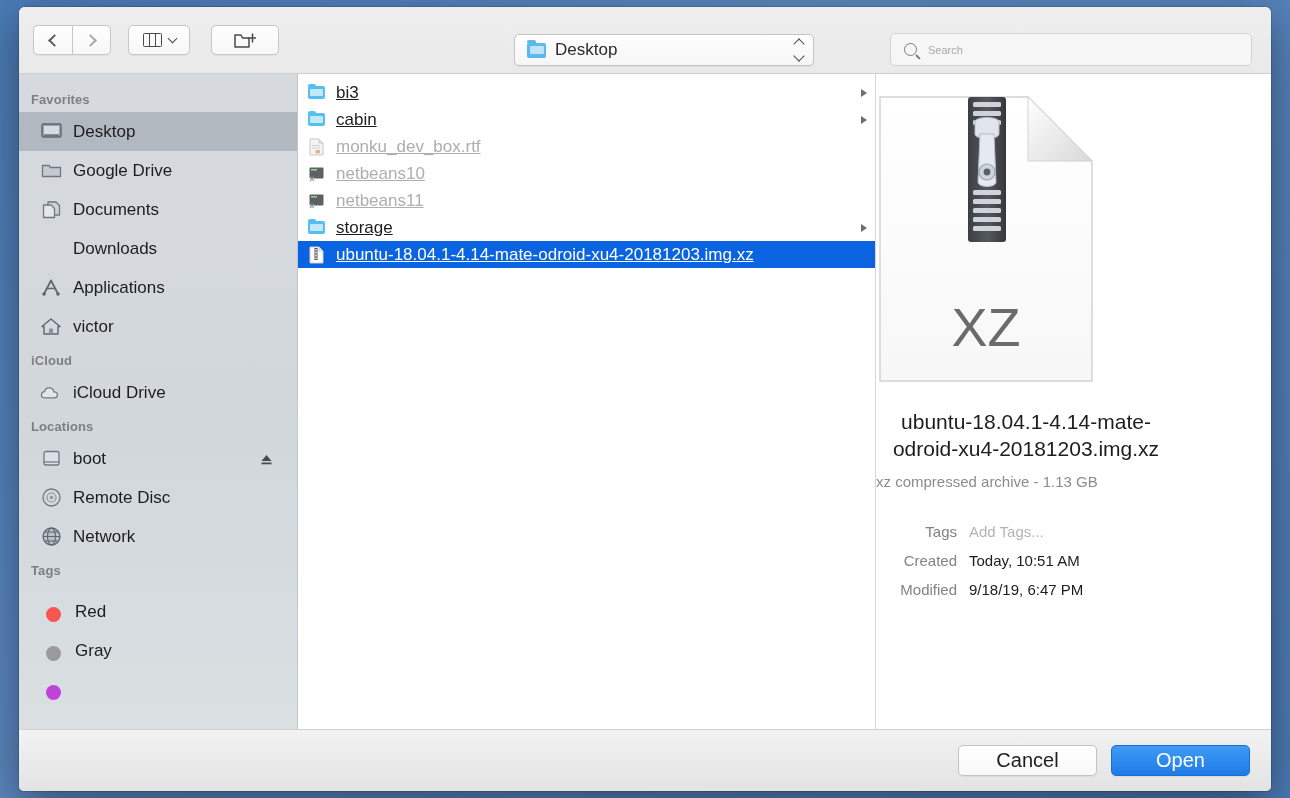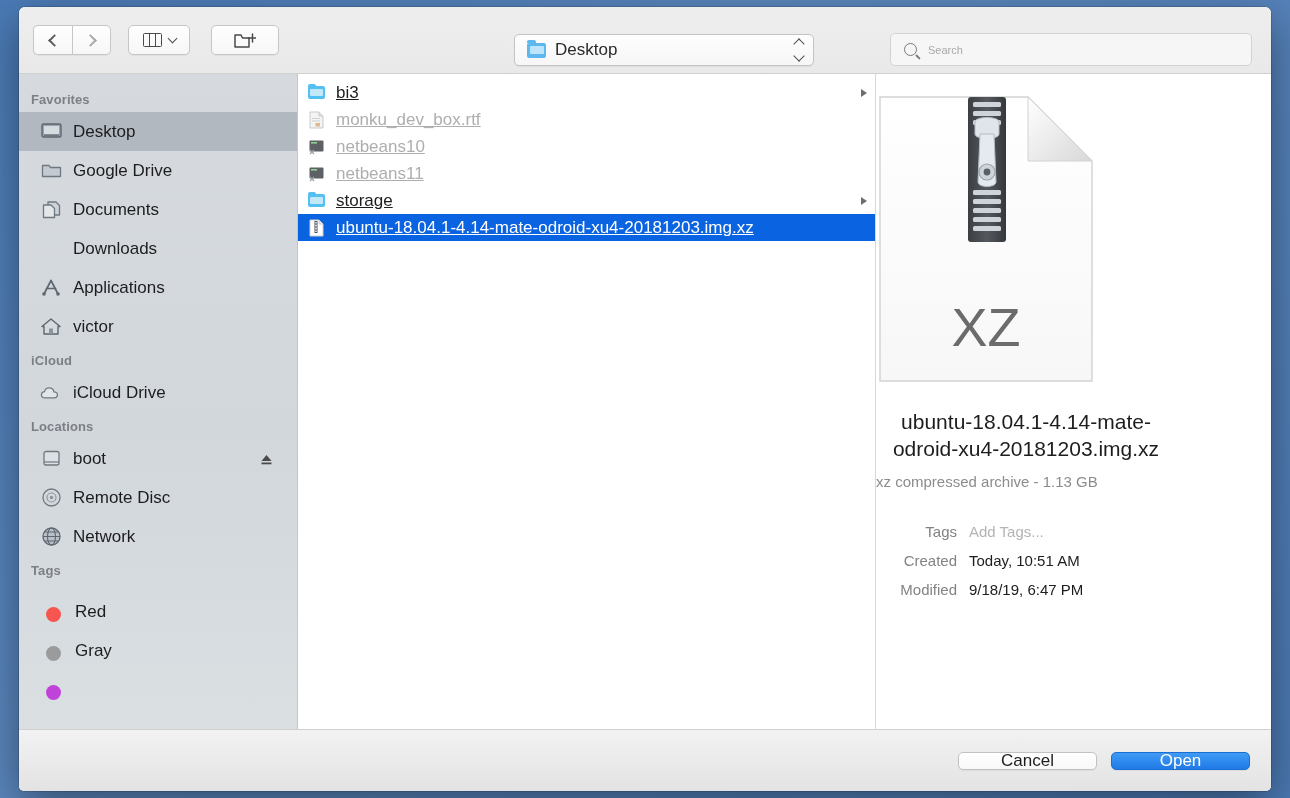--- a/index.html
+++ b/index.html
@@ -365,24 +365,24 @@
     flex: 0 0 62px;
     background: linear-gradient(to bottom, #f2f2f2 0%, #e3e3e3 100%);
     border-top: 1px solid #d0d0d0;
     display: flex;
     align-items: center;
     justify-content: flex-end;
     padding-right: 21px;
     gap: 14px;
   }
   .dlg-btn {
-    height: 18px;
+    height: 31px;
     min-width: 139px;
     border-radius: 5px;
-    font-size: 17px;
+    font-size: 20px;
     display: flex;
     align-items: center;
     justify-content: center;
     border: 1px solid #c2c2c2;
     background: linear-gradient(to bottom, #ffffff, #f8f8f8);
     color: #1d1d1f;
     box-shadow: 0 1px 1px rgba(0,0,0,0.06);
   }
   #open-button {
     background: linear-gradient(to bottom, #3f9bf4 0%, #1f7ae8 100%);
@@ -572,20 +572,27 @@
     <div id="filelist">
 
       <div class="row">
         <span class="row-icon">
             <span class="li-folder"></span>
           </span>
         <span class="row-name">bi3</span>
         <span class="disc-arrow"></span>
       </div>
 
+      <div class="row">
+        <span class="row-icon">
+            <span class="li-folder"></span>
+          </span>
+        <span class="row-name">cabin</span>
+        <span class="disc-arrow"></span>
+      </div>
 
       <div class="row disabled">
         <span class="row-icon">
           <svg width="15" height="18" viewBox="0 0 15 18">
             <path d="M1 1 L10 1 L14 5 L14 17 L1 17 Z" fill="#f4f4f4" stroke="#c9c9c9" stroke-width="1"></path>
             <path d="M10 1 L10 5 L14 5" fill="#e2e2e2" stroke="#c9c9c9" stroke-width="1"></path>
             <rect x="3" y="7" width="8" height="1" fill="#d0d0d0"></rect>
             <rect x="3" y="9.5" width="8" height="1" fill="#d0d0d0"></rect>
             <rect x="6.5" y="12" width="4.5" height="3.5" fill="#dcb98f"></rect>
           </svg>

